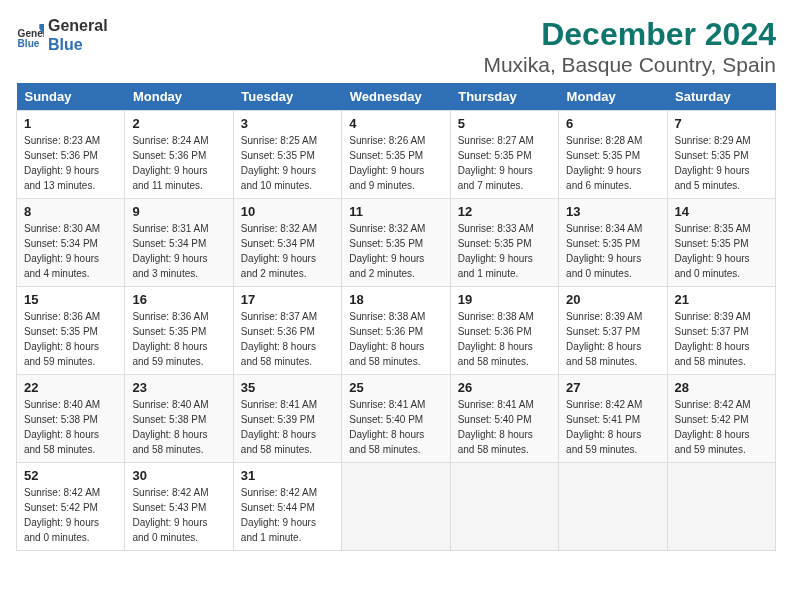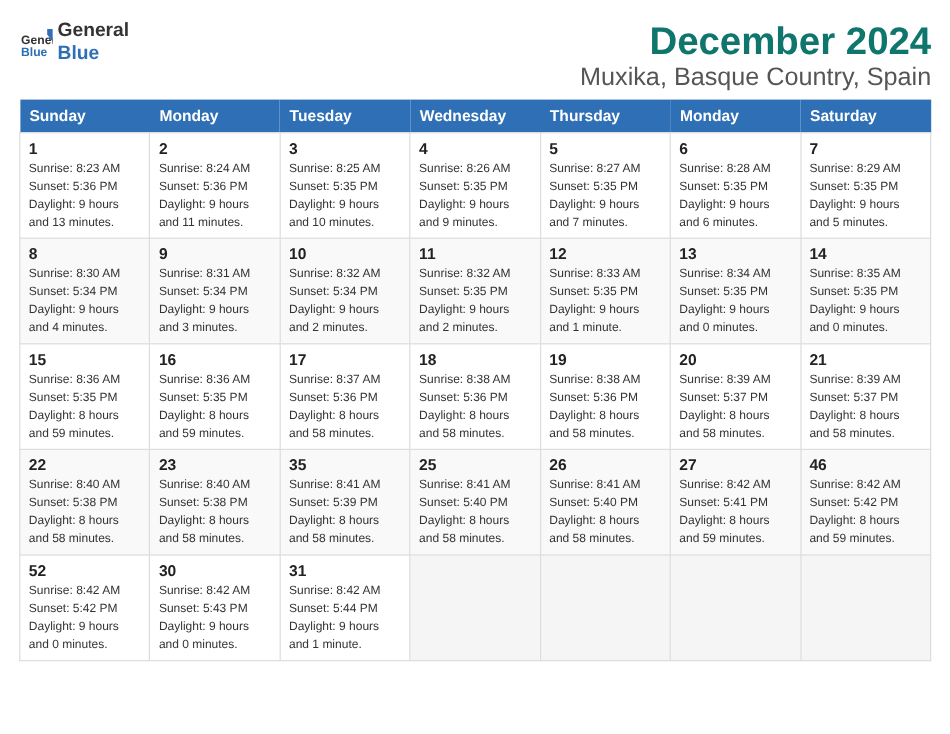--- a/index.html
+++ b/index.html
@@ -216,21 +216,21 @@
       </td>
         <td>
         <span class="day-num">26</span>
         <span class="day-detail">Sunrise: 8:41 AM<br>Sunset: 5:40 PM<br>Daylight: 8 hours and 58 minutes.</span>
       </td>
         <td>
         <span class="day-num">27</span>
         <span class="day-detail">Sunrise: 8:42 AM<br>Sunset: 5:41 PM<br>Daylight: 8 hours and 59 minutes.</span>
       </td>
         <td>
-        <span class="day-num">46</span>
+        <span class="day-num">28</span>
         <span class="day-detail">Sunrise: 8:42 AM<br>Sunset: 5:42 PM<br>Daylight: 8 hours and 59 minutes.</span>
       </td>
       </tr>
       <tr>
         <td>
         <span class="day-num">52</span>
         <span class="day-detail">Sunrise: 8:42 AM<br>Sunset: 5:42 PM<br>Daylight: 9 hours and 0 minutes.</span>
       </td>
         <td>
         <span class="day-num">30</span>

